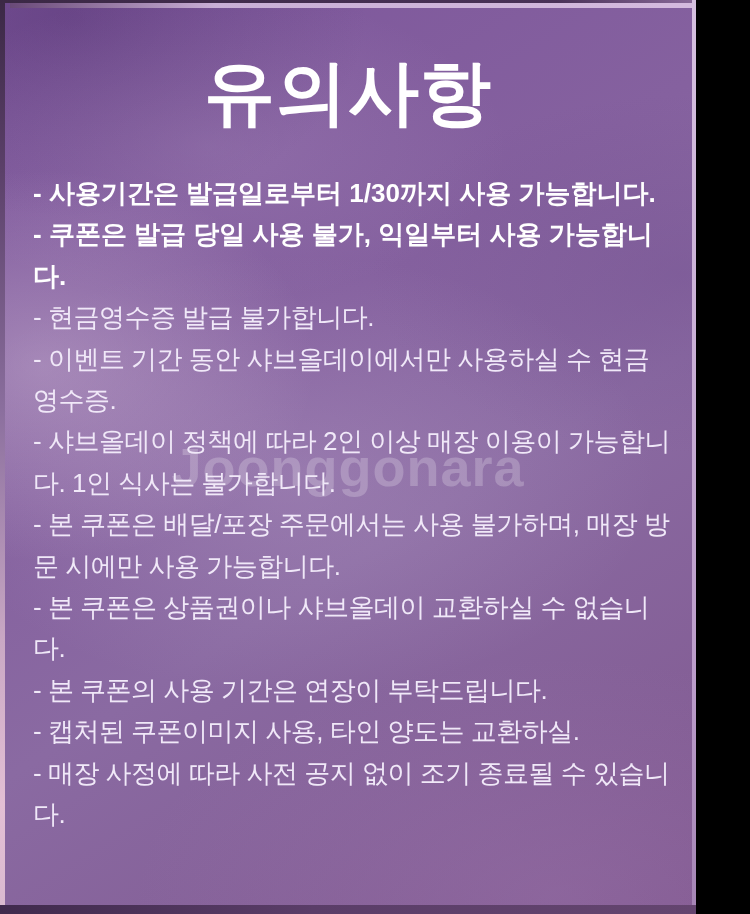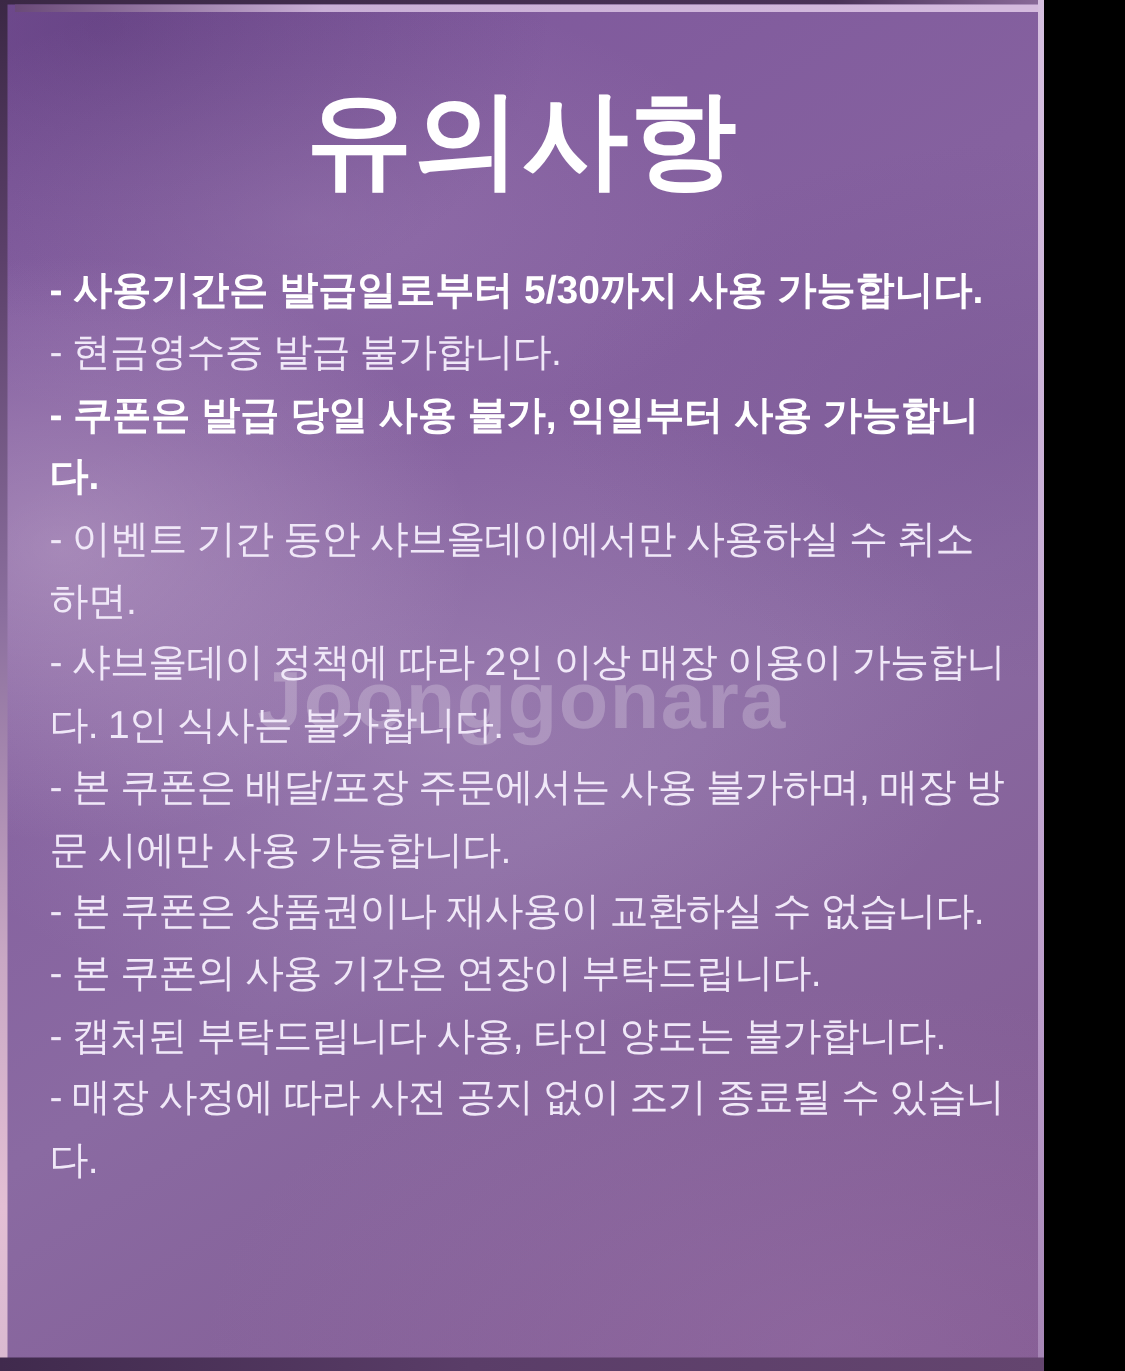--- a/index.html
+++ b/index.html
@@ -90,26 +90,26 @@
   <div class="edge edge-top"></div>
   <div class="edge edge-left"></div>
   <div class="edge edge-right"></div>
   <div class="edge edge-bottom"></div>
 
   <h1 class="title">유의사항</h1>
 
   <div class="watermark">Joonggonara</div>
 
   <div class="notes">
-    <p class="note em">- 사용기간은 발급일로부터 5/30까지 사용 가능합니다.</p>
+    <p class="note em">- 사용기간은 발급일로부터 1/30까지 사용 가능합니다.</p>
+    <p class="note em">- 쿠폰은 발급 당일 사용 불가, 익일부터 사용 가능합니다.</p>
     <p class="note">- 현금영수증 발급 불가합니다.</p>
-    <p class="note em">- 쿠폰은 발급 당일 사용 불가, 익일부터 사용 가능합니다.</p>
-    <p class="note">- 이벤트 기간 동안 샤브올데이에서만 사용하실 수 취소하면.</p>
+    <p class="note">- 이벤트 기간 동안 샤브올데이에서만 사용하실 수 현금영수증.</p>
     <p class="note">- 샤브올데이 정책에 따라 2인 이상 매장 이용이 가능합니다. 1인 식사는 불가합니다.</p>
     <p class="note">- 본 쿠폰은 배달/포장 주문에서는 사용 불가하며, 매장 방문 시에만 사용 가능합니다.</p>
-    <p class="note">- 본 쿠폰은 상품권이나 재사용이 교환하실 수 없습니다.</p>
+    <p class="note">- 본 쿠폰은 상품권이나 샤브올데이 교환하실 수 없습니다.</p>
     <p class="note">- 본 쿠폰의 사용 기간은 연장이 부탁드립니다.</p>
-    <p class="note">- 캡처된 부탁드립니다 사용, 타인 양도는 불가합니다.</p>
+    <p class="note">- 캡처된 쿠폰이미지 사용, 타인 양도는 교환하실.</p>
     <p class="note">- 매장 사정에 따라 사전 공지 없이 조기 종료될 수 있습니다.</p>
 
   </div>
 
 </div>
 
 </body></html>

